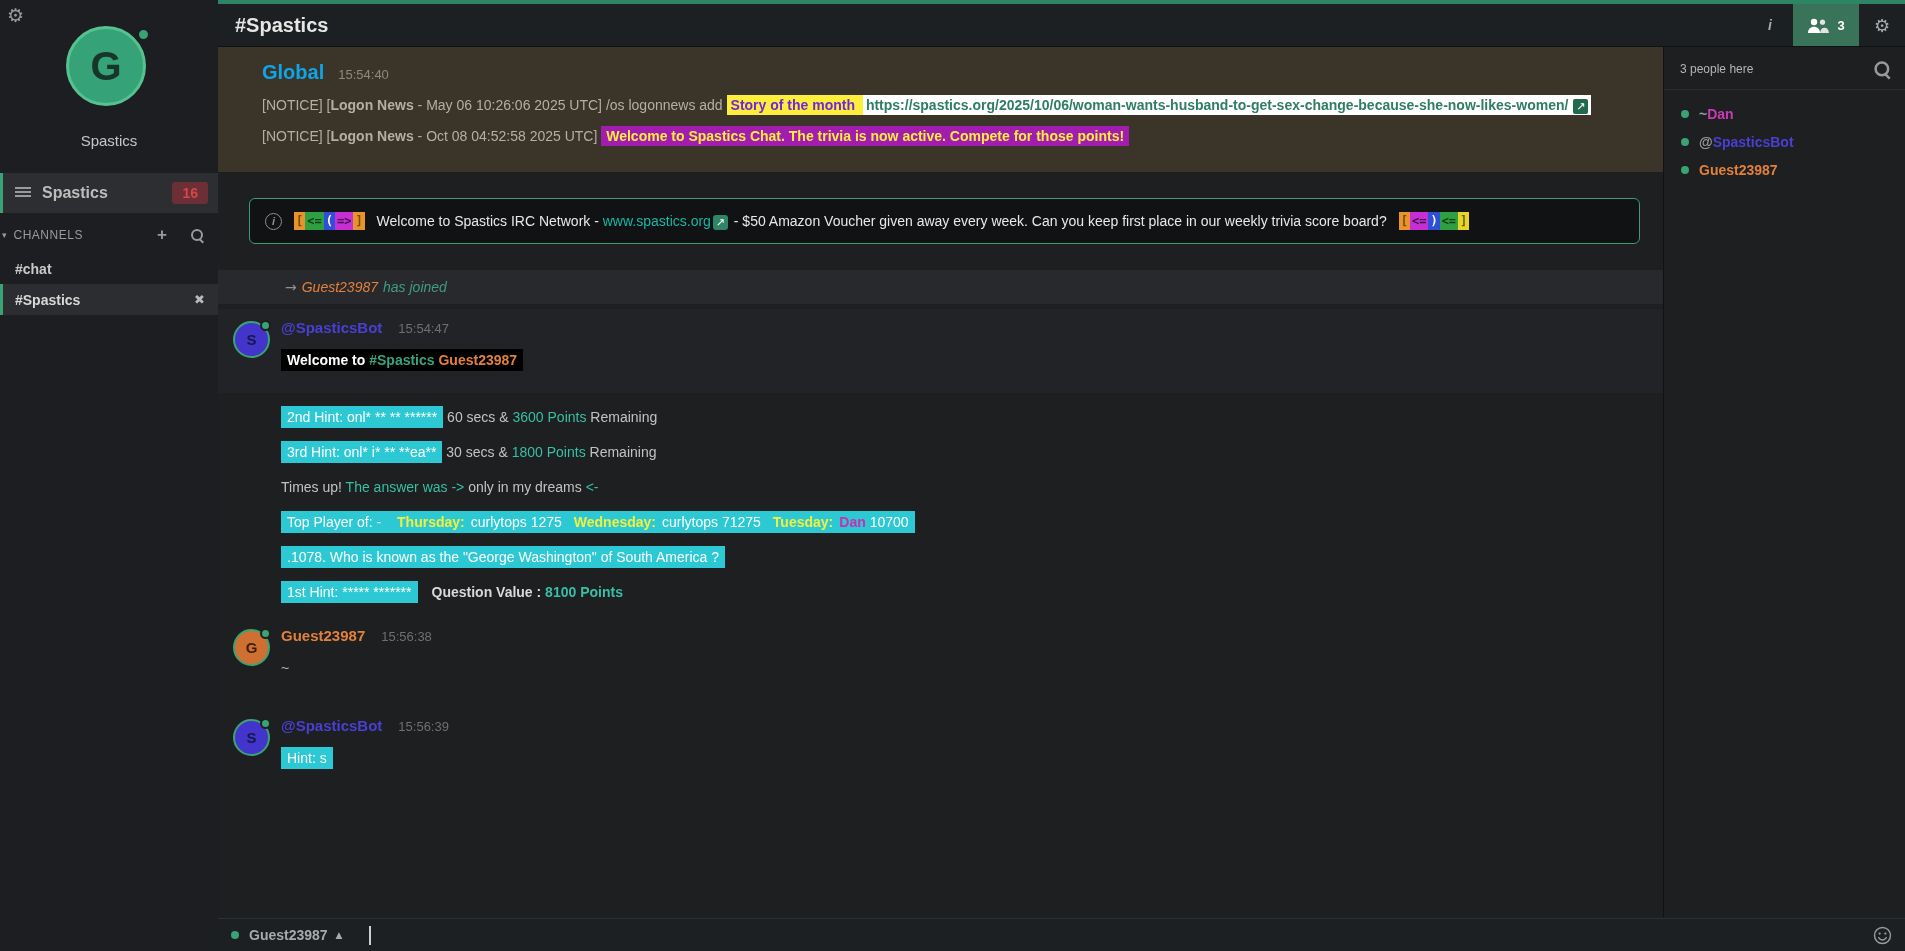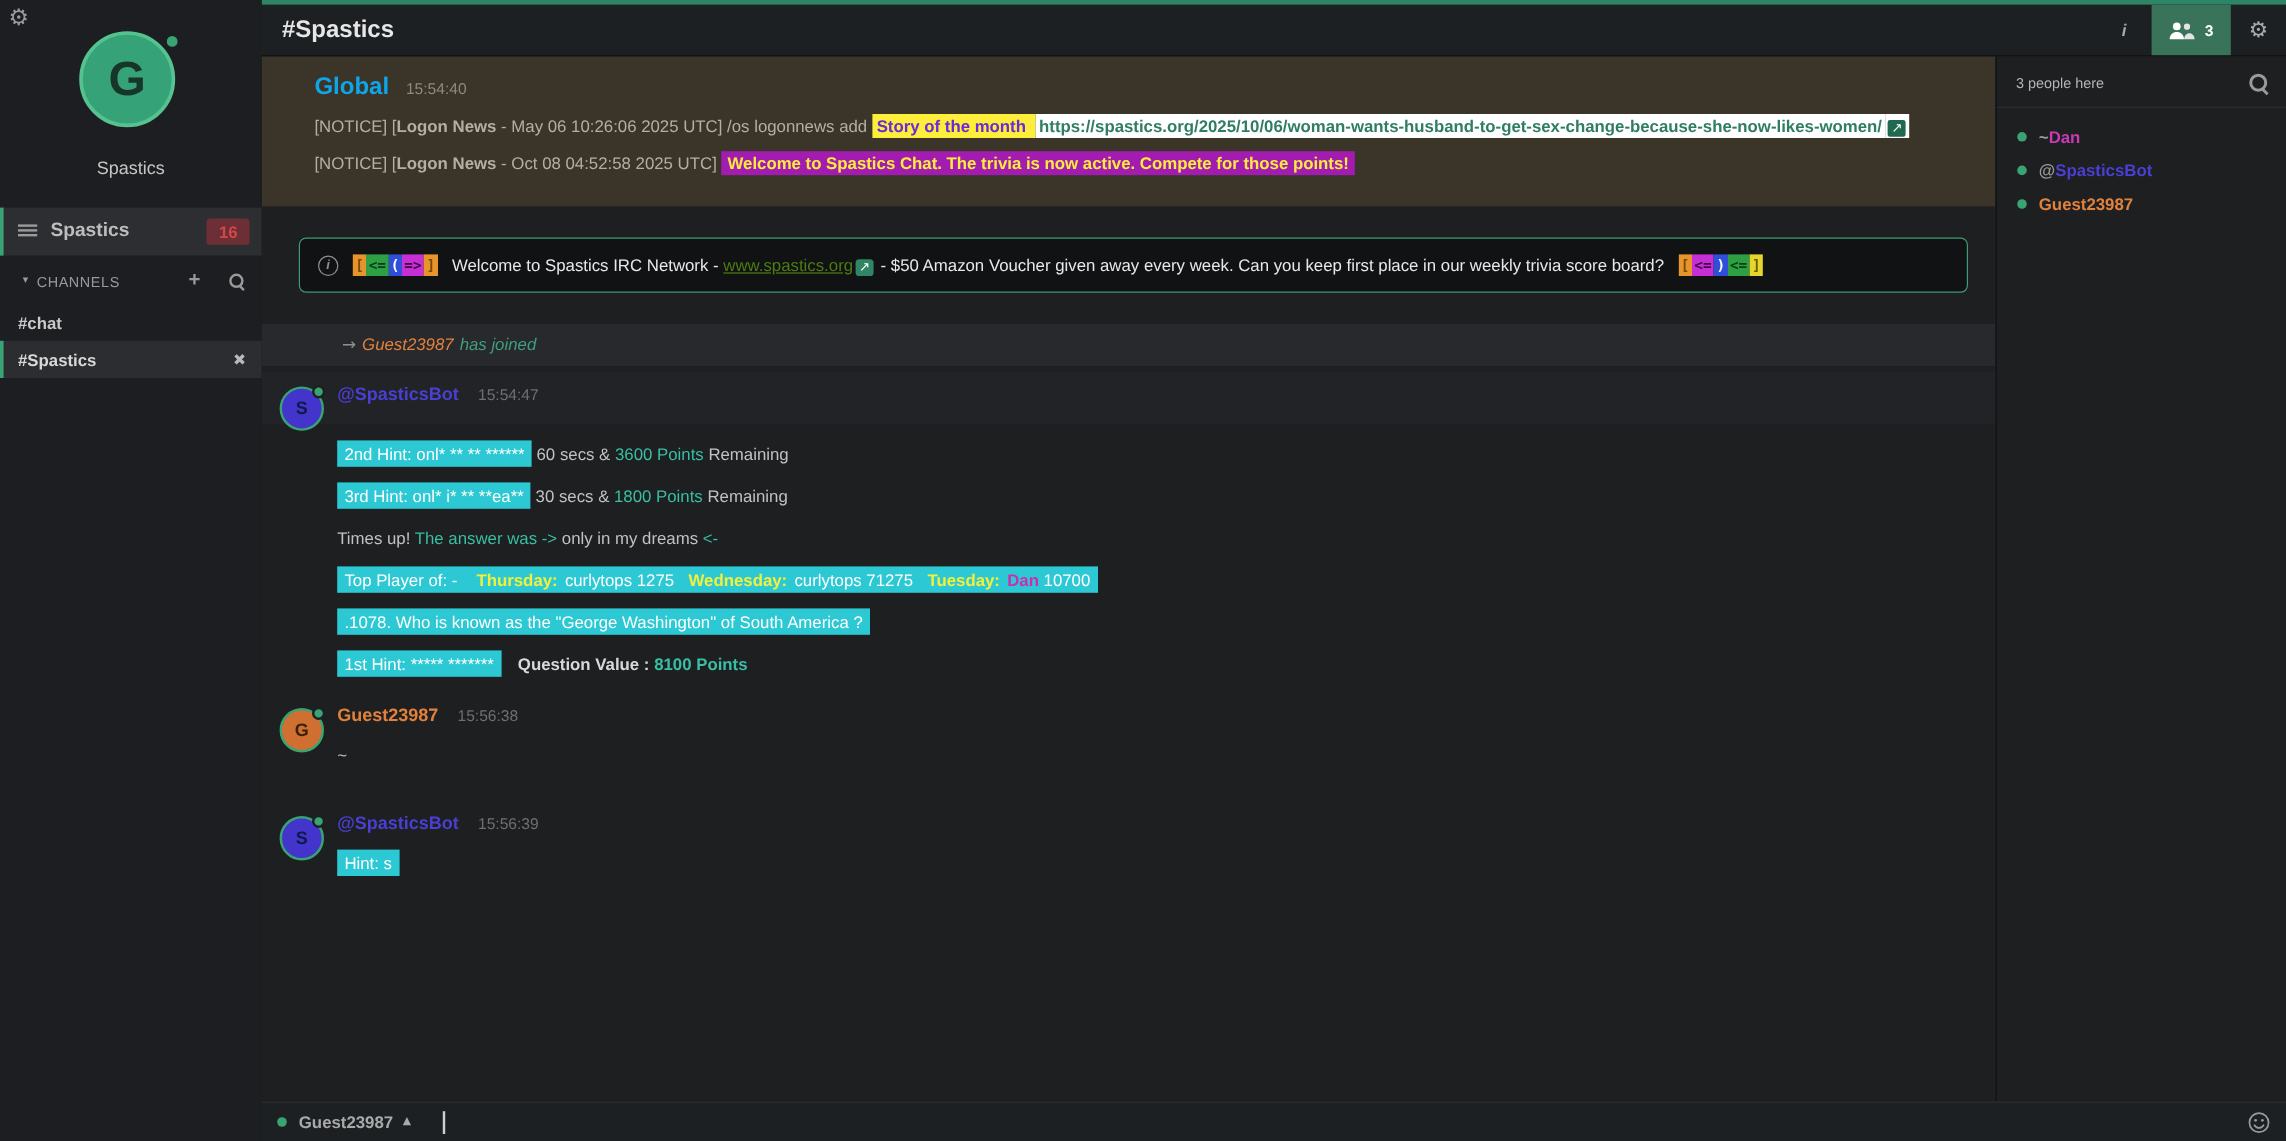--- a/index.html
+++ b/index.html
@@ -21,21 +21,21 @@
   .big-status { position:absolute; top:1px; right:1px; width:15px; height:15px; border-radius:50%;
     background:#3aa374; border:3px solid #1c1e21; }
   .network-label { text-align:center; color:#c6c6c6; font-size:15px; margin:20px 0 24px; }
   .network-row { height:40px; background:#2c2e31; border-left:3px solid #3aa374; display:flex;
     align-items:center; padding:0 10px 0 12px; cursor:pointer; }
   .srv-icon { width:16px; height:12px; position:relative; display:inline-block; }
   .srv-icon::before { content:""; position:absolute; left:0; right:0; top:0; height:2px; background:#9a9a9a;
     box-shadow:0 4px 0 #9a9a9a, 0 8px 0 #9a9a9a; }
   .network-name { color:#bdbdbd; font-weight:bold; font-size:16px; margin-left:11px; flex:1; }
   .unread-badge { background:#6d2f36; color:#d24848; font-weight:bold; font-size:14px; border-radius:3px; padding:3px 10px; }
-  .channels-header { display:flex; align-items:flex-start; padding:15px 14px 11px 19px; color:#9a9a9a; }
+  .channels-header { display:flex; align-items:center; padding:15px 14px 11px 2px; color:#9a9a9a; }
   .chev-down { font-size:9px; margin-right:7px; color:#9a9a9a; }
   .chev-down::before { content:"▾"; font-family:"DejaVu Sans",sans-serif; }
   .channels-title { font-size:12px; letter-spacing:.5px; flex:1; }
   .plus-icon { font-size:17px; font-weight:bold; color:#9a9a9a; margin-right:24px; cursor:pointer; line-height:10px; }
   .plus-icon::before { content:"+"; }
   .mag { position:relative; width:13px; height:13px; display:inline-block; cursor:pointer; }
   .mag::before { content:""; position:absolute; width:8px; height:8px; border:2px solid #9a9a9a; border-radius:50%; left:0; top:0; }
   .mag::after { content:""; position:absolute; width:5px; height:2px; background:#9a9a9a; transform:rotate(45deg); left:8px; top:11px; }
   .channel-row { height:31px; display:flex; align-items:center; padding:0 13px 0 15px;
     color:#c9c9c9; font-weight:bold; font-size:14px; cursor:pointer; }
@@ -76,21 +76,21 @@
     padding:13px 15px; display:flex; align-items:center; white-space:nowrap; overflow:hidden; }
   .info-circ { flex:0 0 17px; width:17px; height:17px; border:1px solid #8f8f8f; border-radius:50%; color:#8f8f8f;
     font-size:11px; font-style:italic; font-weight:bold; display:inline-flex; align-items:center; justify-content:center; margin-right:12px; }
   .blk { font-weight:bold; font-size:12px; padding:2px 2px; font-family:"DejaVu Sans Mono",monospace; }
   .blk-orange { background:#e8942c; color:#7a4a00; }
   .blk-green  { background:#2ea043; color:#0a3d14; }
   .blk-blue   { background:#2f4fd8; color:#ffffff; }
   .blk-magenta{ background:#c52fd4; color:#3d0743; }
   .blk-yellow { background:#e8d52c; color:#6b5e00; }
   .motd-text { color:#e8e8e8; font-size:14px; margin:0 12px; }
-  .motd-link { color:#4d7c0f; text-decoration:underline; cursor:pointer; }
+  .motd-link { color:#14b8a6; cursor:pointer; }
   .ext-plain { display:inline-block; background:#2f8565; color:#fff; font-size:11px; line-height:14px; width:15px; text-align:center; border-radius:3px; margin:0 2px; }
   .ext-plain::before { content:"↗"; font-family:"DejaVu Sans",sans-serif; }
 
   
   .join-row { margin-top:26px; background:#28292c; padding:9px 0 9px 67px; font-style:italic; color:#8f8f8f; font-size:14px; }
   .join-nick { color:#e2813c; margin:0 5px; }
   .join-action { color:#3f9e7d; }
 
   
   .msg-block { position:relative; padding:10px 0 2px 63px; }
@@ -231,20 +231,21 @@
 
       <div class="msg-block band">
         <div class="msg-avatar avatar-s">
           <span>S</span>
           <span class="msg-status-dot"></span>
         </div>
         <div class="msg-head">
           <span class="nick-bot">@SpasticsBot</span>
           <span class="msg-time">15:54:47</span>
         </div>
+        <div class="msg-line"><span class="black-badge"><span>Welcome to </span><span class="chan-teal">#Spastics </span><span class="nick-orange">Guest23987</span></span></div>
       </div>
 
       <div class="msg-cont">
         <div class="msg-line"><span class="cyan-badge">2nd Hint: onl* ** ** ******</span><span> 60 secs &amp; </span><span class="teal">3600 Points</span><span> Remaining</span></div>
         <div class="msg-line"><span class="cyan-badge">3rd Hint: onl* i* ** **ea**</span><span> 30 secs &amp; </span><span class="teal">1800 Points</span><span> Remaining</span></div>
         <div class="msg-line"><span>Times up! </span><span class="teal"> The answer was -&gt; </span><span> only in my dreams </span><span class="teal"> &lt;-</span></div>
         <div class="msg-line"><span class="cyan-badge"><span>Top Player of: - </span><span class="yellow-label">Thursday:</span><span>curlytops 1275</span><span class="yellow-label">Wednesday:</span><span>curlytops 71275</span><span class="yellow-label">Tuesday:</span><span class="tp-magenta">Dan</span><span> 10700</span></span></div>
         <div class="msg-line"><span class="cyan-badge">.1078. Who is known as the "George Washington" of South America ?</span></div>
         <div class="msg-line"><span class="cyan-badge">1st Hint: ***** *******</span><span class="q-label">Question Value : </span><span class="points-strong">8100 Points</span></div>
       </div>

